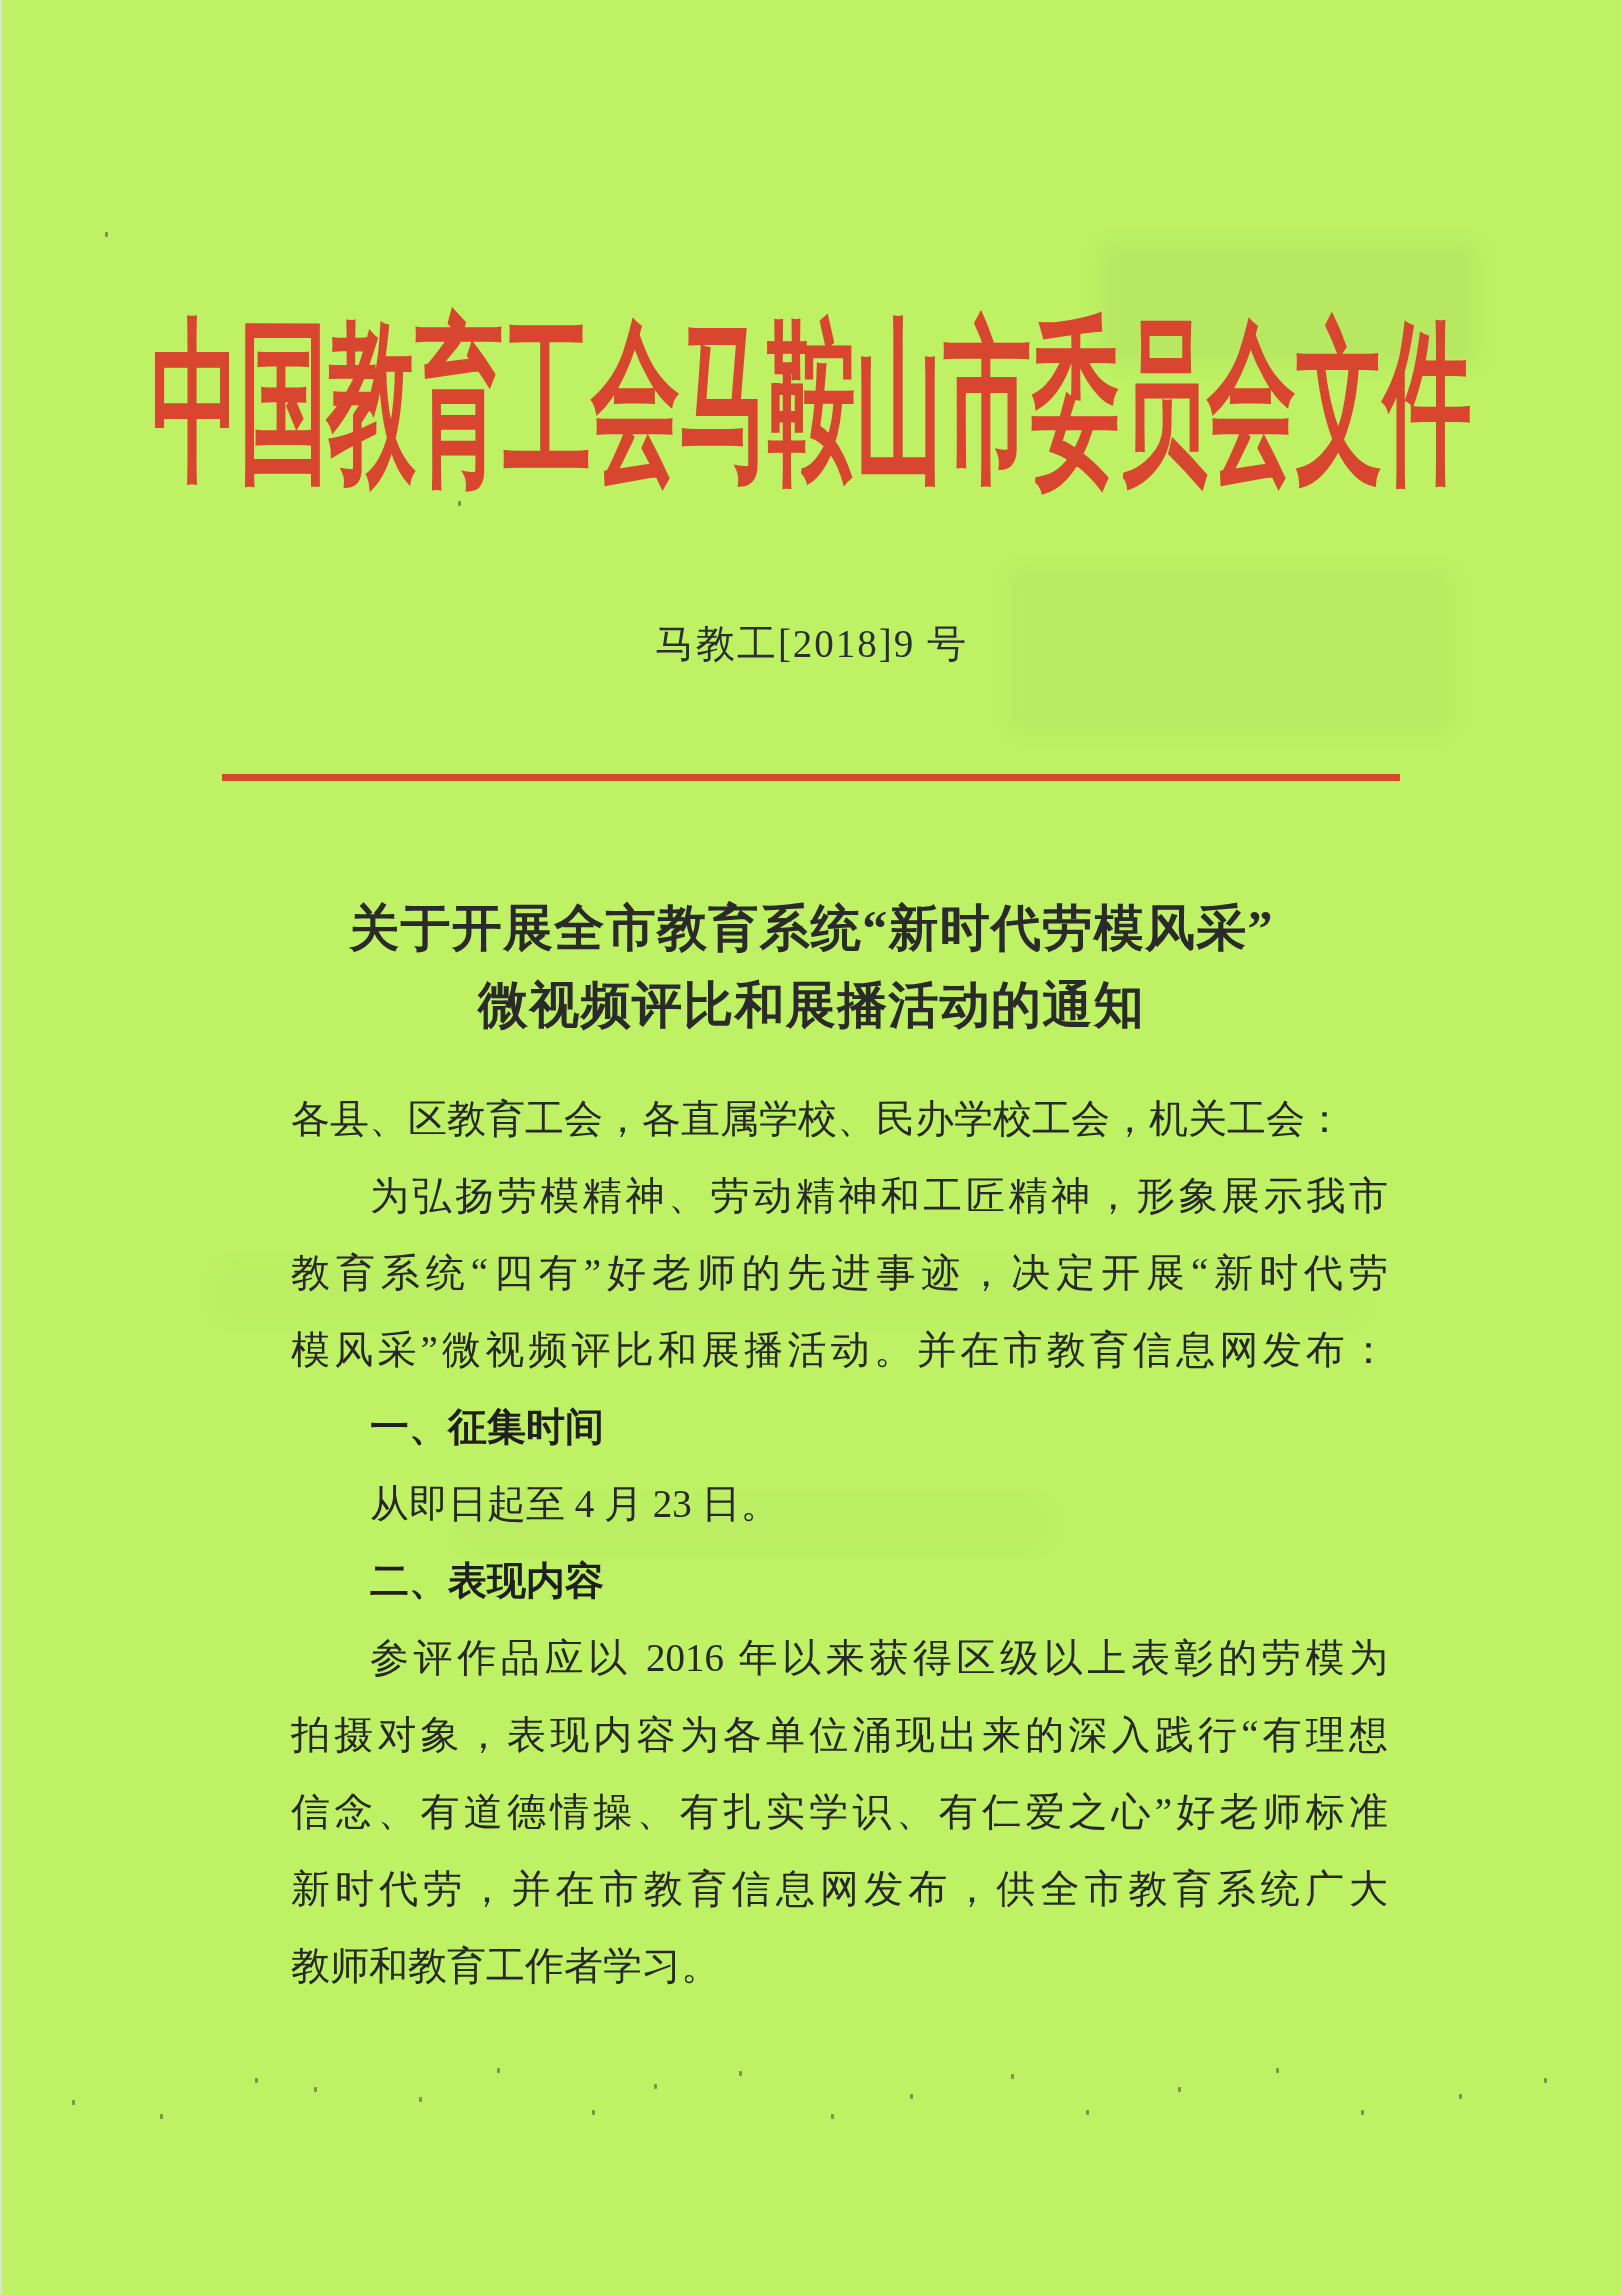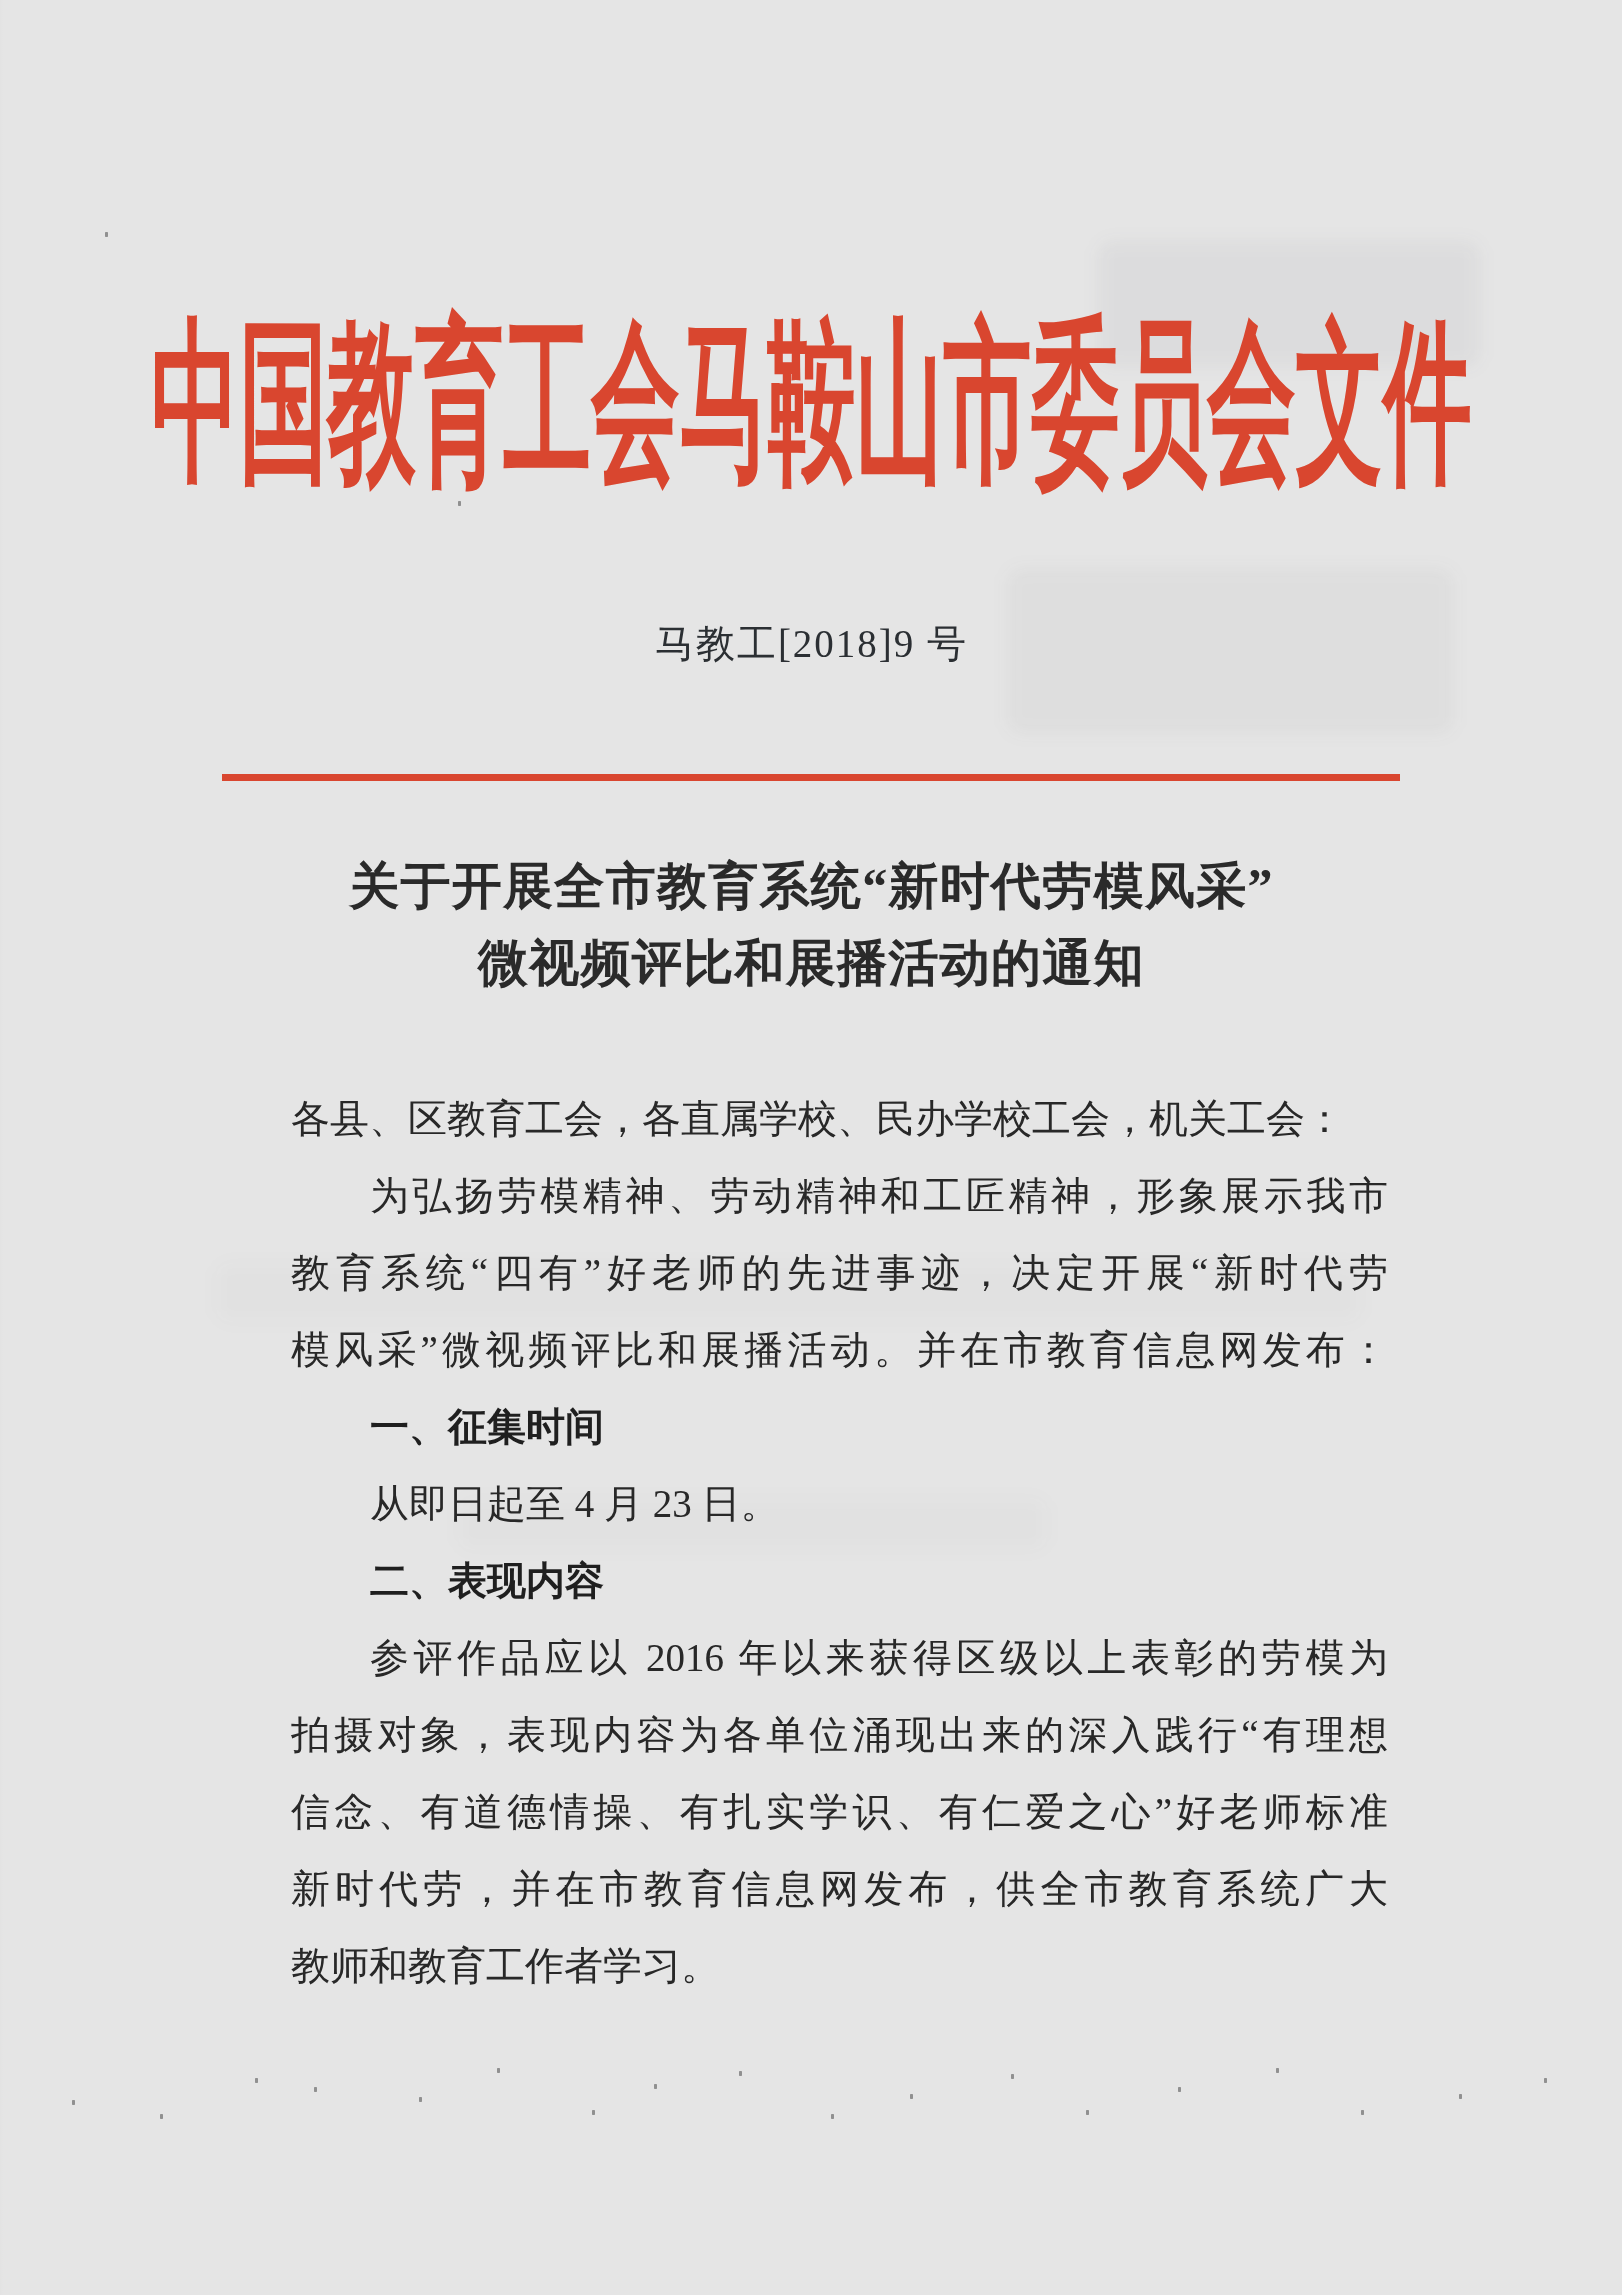--- a/index.html
+++ b/index.html
@@ -1,21 +1,21 @@
 <!DOCTYPE html>
 <html style="font-size:10.5px"><head>
 <meta charset="utf-8">
 <style>
   html,body { margin:0; padding:0; background:#888; }
   .page {
     position: relative;
     width: 1623px;
     height: 2295px;
     margin: 0 auto;
-    background: #e5e5e5;
+    background: #bef264;
     overflow: hidden;
     font-family: "Liberation Serif", "DejaVu Serif", serif;
     color: #262626;
   }
   
   .scan-edge {
     position:absolute; left:0; top:0; width:3.3px; height:100%;
     background: linear-gradient(to right, #e3e3e3, rgba(255,255,255,0));
   }
   
@@ -52,21 +52,21 @@
     letter-spacing:2px;
     color:#2b2f33;
   }
   
   .red-rule {
     position:absolute; left:222px; top:774px;
     width:1178px; height:7.2px;
   }
   
   .notice-title {
-    position:absolute; left:0; top:848px; width:100%;
+    position:absolute; left:0; top:890px; width:100%;
     text-align:center;
     font-size:50px; line-height:77px;
     font-weight:700;
     color:#2a2a2a;
     letter-spacing:1.3px;
   }
   
   .body-block {
     position:absolute; left:249px; top:1080px; width:1139px;
     font-size:39px;

